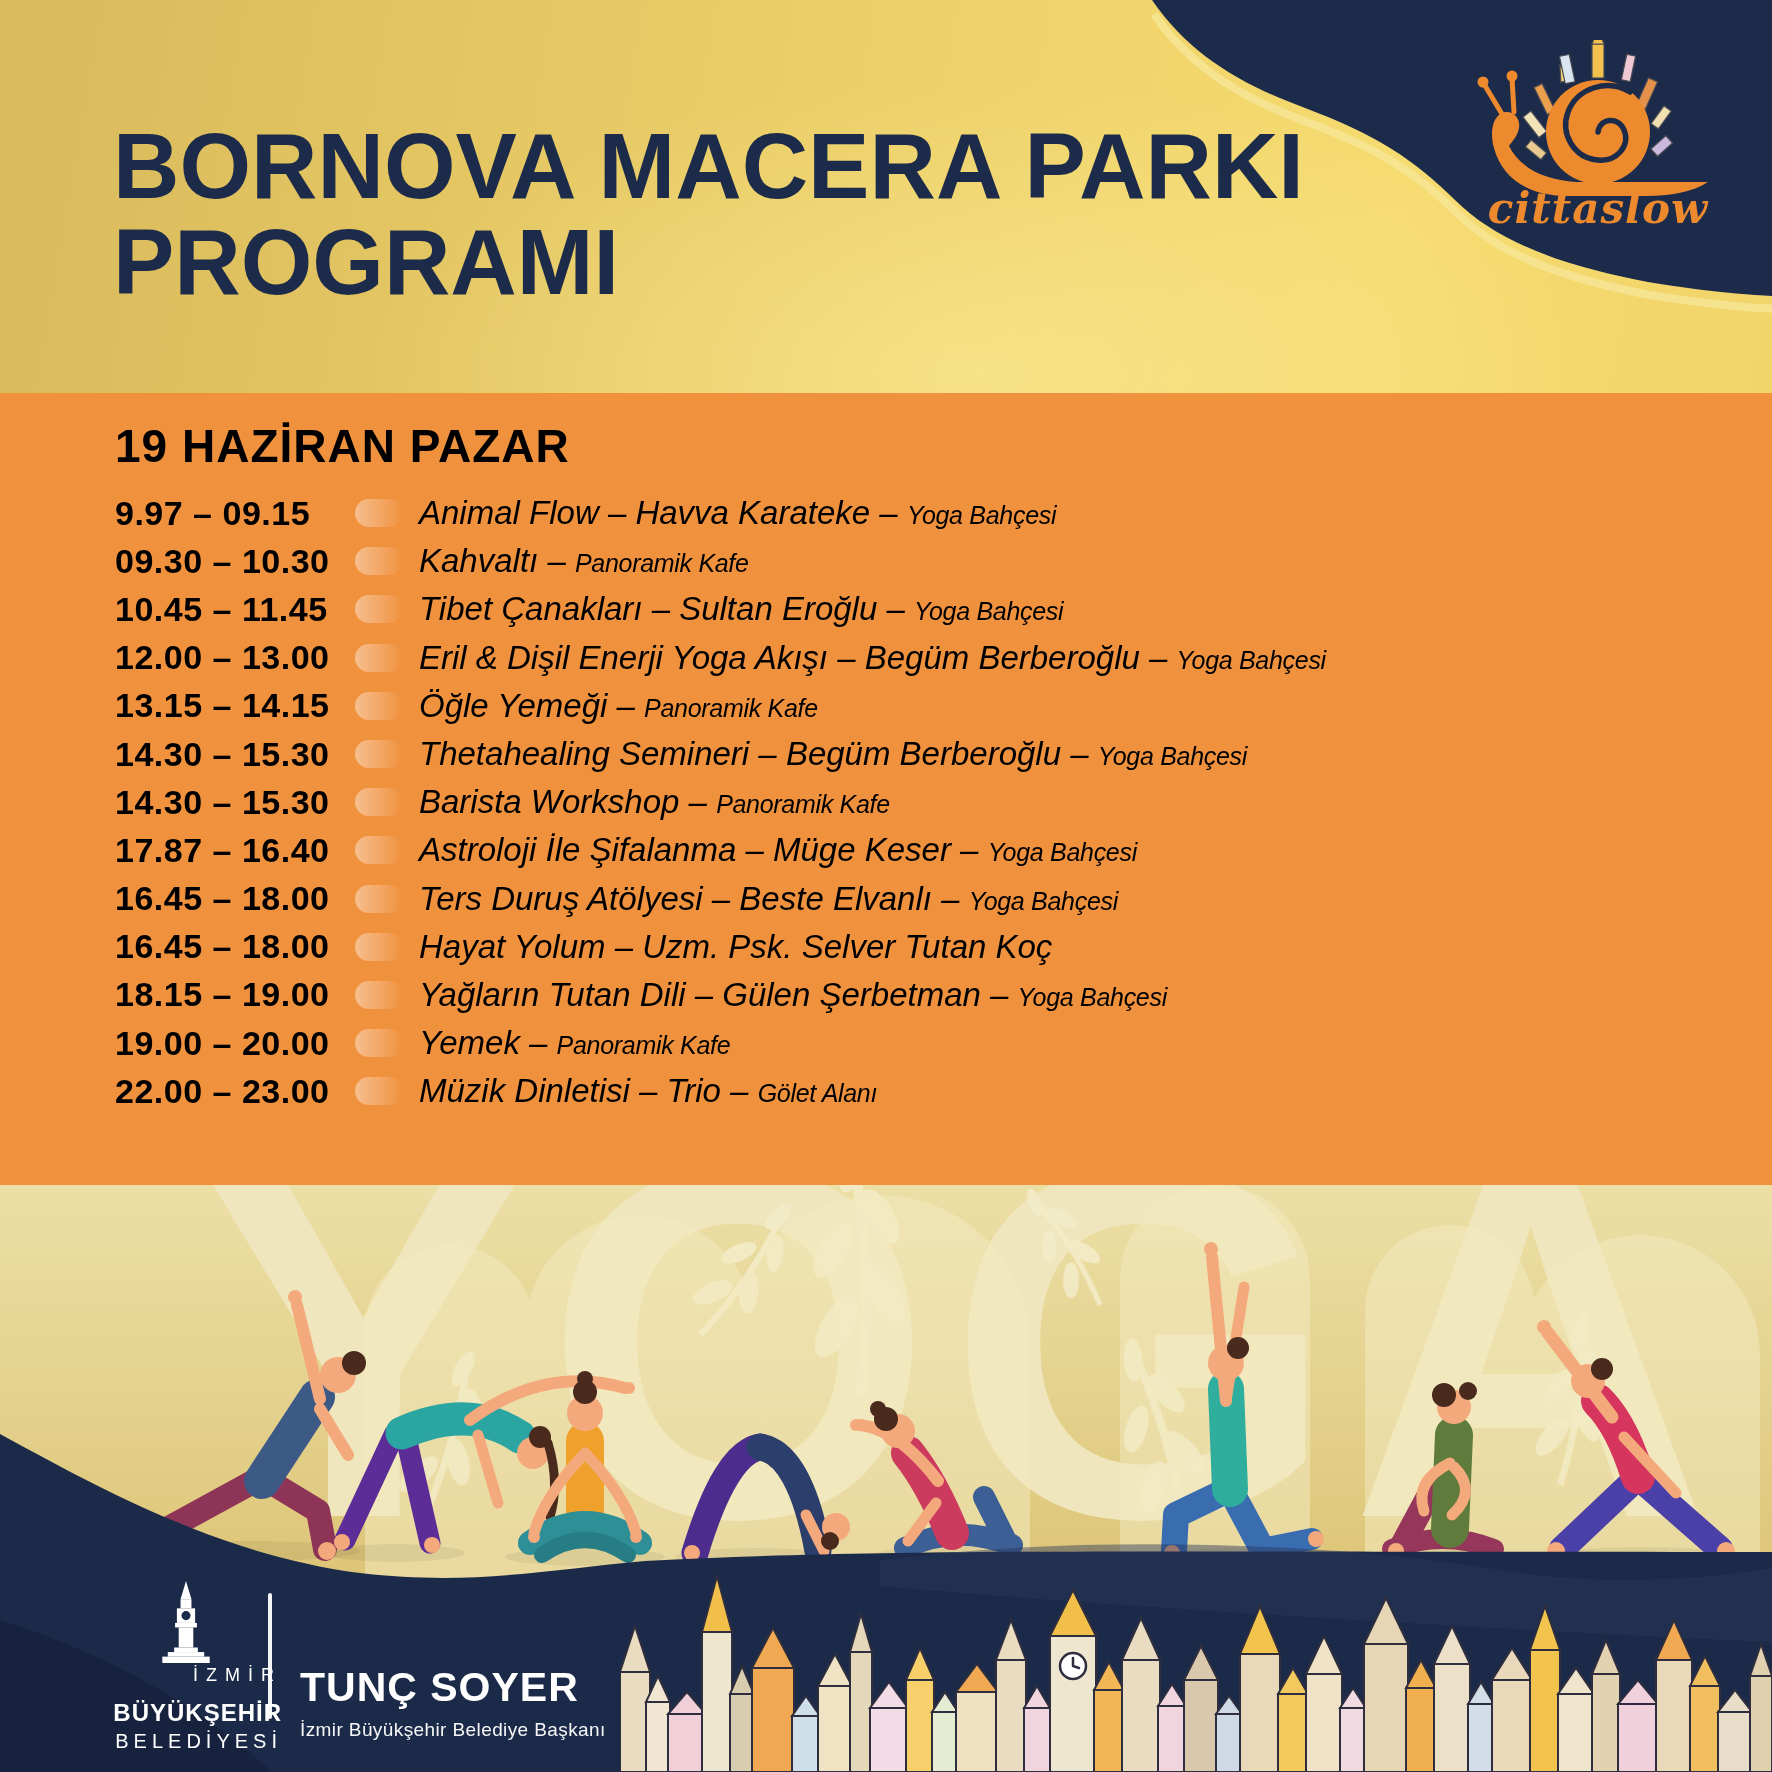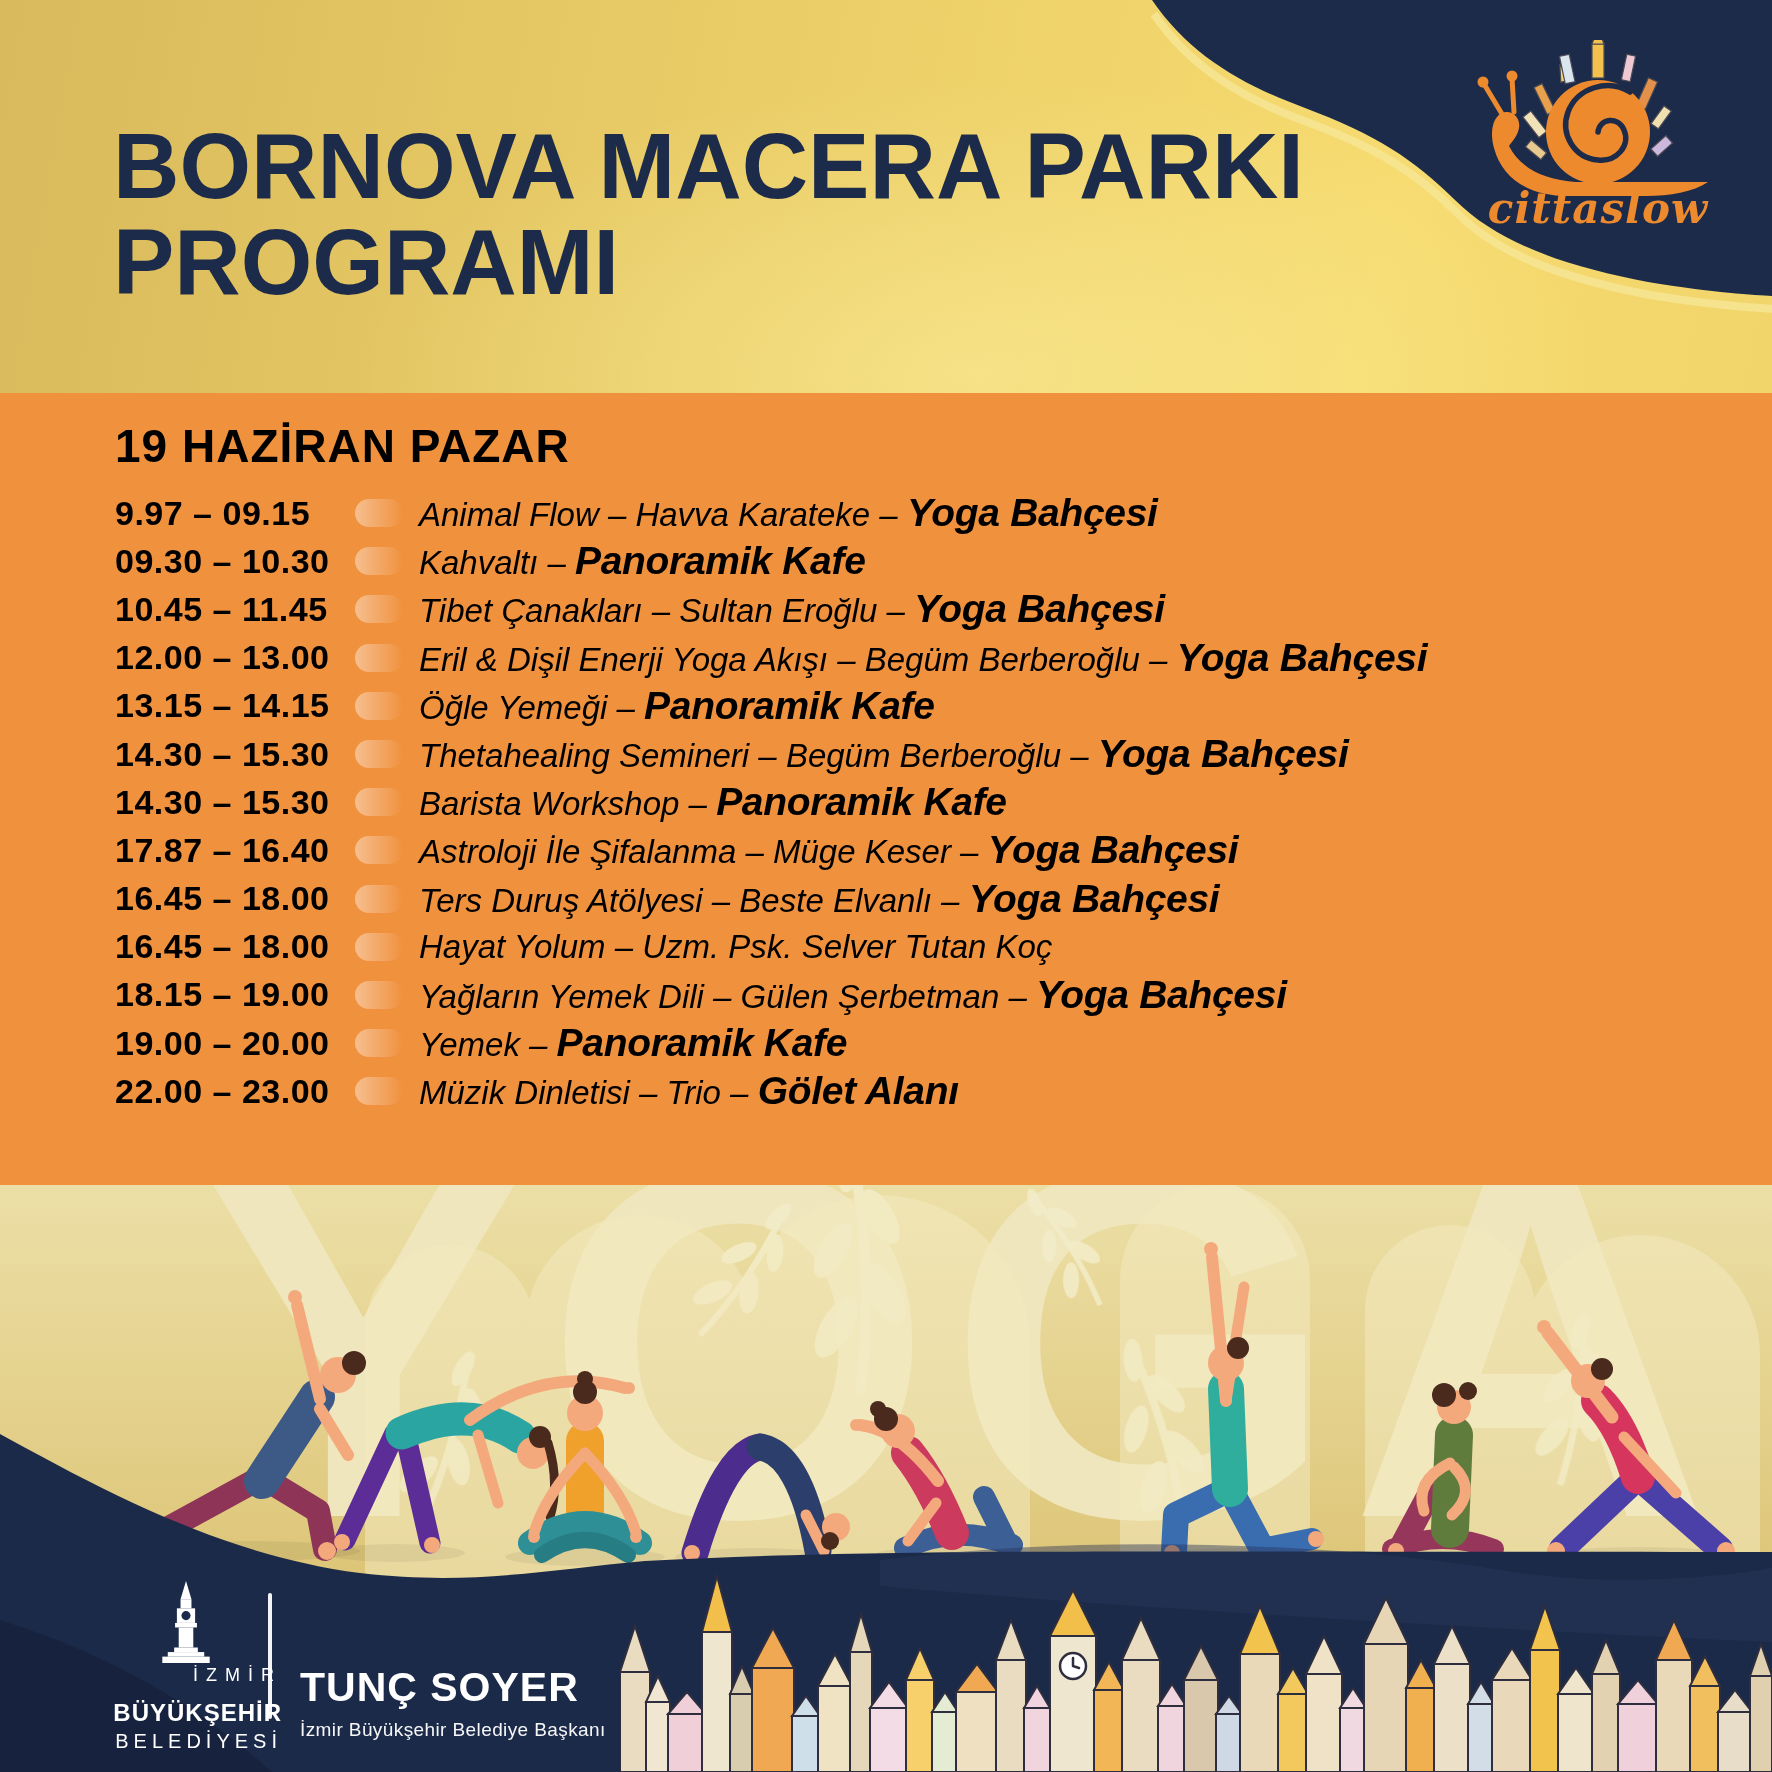--- a/index.html
+++ b/index.html
@@ -31,21 +31,21 @@
     background:var(--orange); color:#000000;
   }
   .day-header{margin:0; padding:26px 0 0 115px; font-size:46px; font-weight:bold; letter-spacing:1px;}
   .rows{margin-top:16px; padding-left:115px;}
   .row{display:flex; align-items:center; height:48.2px; white-space:nowrap;}
   .time{flex:0 0 238px; font-weight:bold; font-size:34px; letter-spacing:.5px;}
   .streak{flex:0 0 48px; height:28px; border-radius:14px; margin:0 16px 0 2px;
     background:linear-gradient(90deg, rgba(255,255,255,.42), rgba(255,255,255,0));}
   .text{font-style:italic; font-size:33px;}
   .activity{font-weight:normal;}
-  .location{font-weight:bold; font-size:39px; letter-spacing:-.3px;}
+  .location{font-weight:normal; font-size:25px; letter-spacing:-.3px;}
   
   .yoga-band{
     position:absolute; left:0; top:1185px; width:1772px; height:587px; overflow:hidden;
     background:linear-gradient(180deg,#ecdfa6 0%, #e0ca80 55%, #d5b75f 100%);
   }
   .yoga-word{
     position:absolute; left:150px; top:-92px; right:0; text-align:center;
     font-size:500px; line-height:500px; font-weight:bold; letter-spacing:14px;
     color:#f0e6bd;
   }
@@ -167,21 +167,21 @@
 
     <div class="row">
       <span class="time">16.45 – 18.00</span>
       <span class="streak"></span>
       <span class="text"><span class="activity">Hayat Yolum – Uzm. Psk. Selver Tutan Koç</span></span>
     </div>
 
     <div class="row">
       <span class="time">18.15 – 19.00</span>
       <span class="streak"></span>
-      <span class="text"><span class="activity">Yağların Yemek Dili – Gülen Şerbetman</span><span class="sep"> – </span><span class="location">Yoga Bahçesi</span></span>
+      <span class="text"><span class="activity">Yağların Tutan Dili – Gülen Şerbetman</span><span class="sep"> – </span><span class="location">Yoga Bahçesi</span></span>
     </div>
 
     <div class="row">
       <span class="time">19.00 – 20.00</span>
       <span class="streak"></span>
       <span class="text"><span class="activity">Yemek</span><span class="sep"> – </span><span class="location">Panoramik Kafe</span></span>
     </div>
 
 
     <div class="row">

